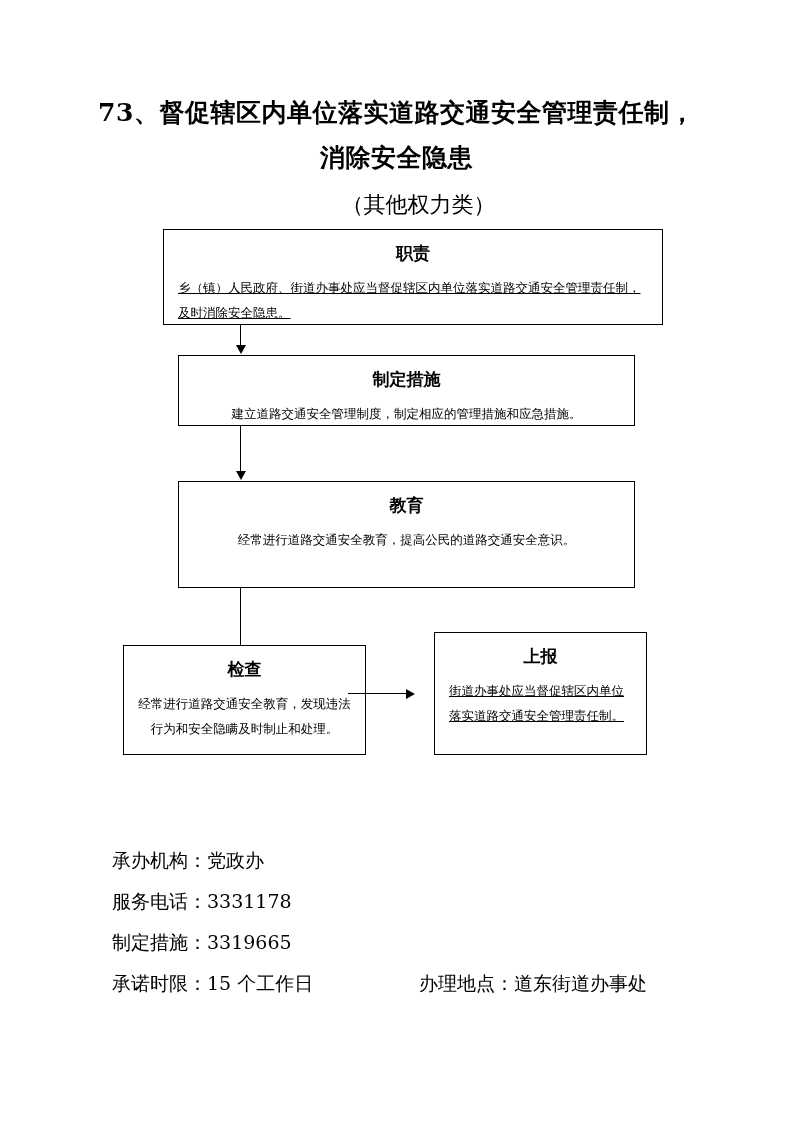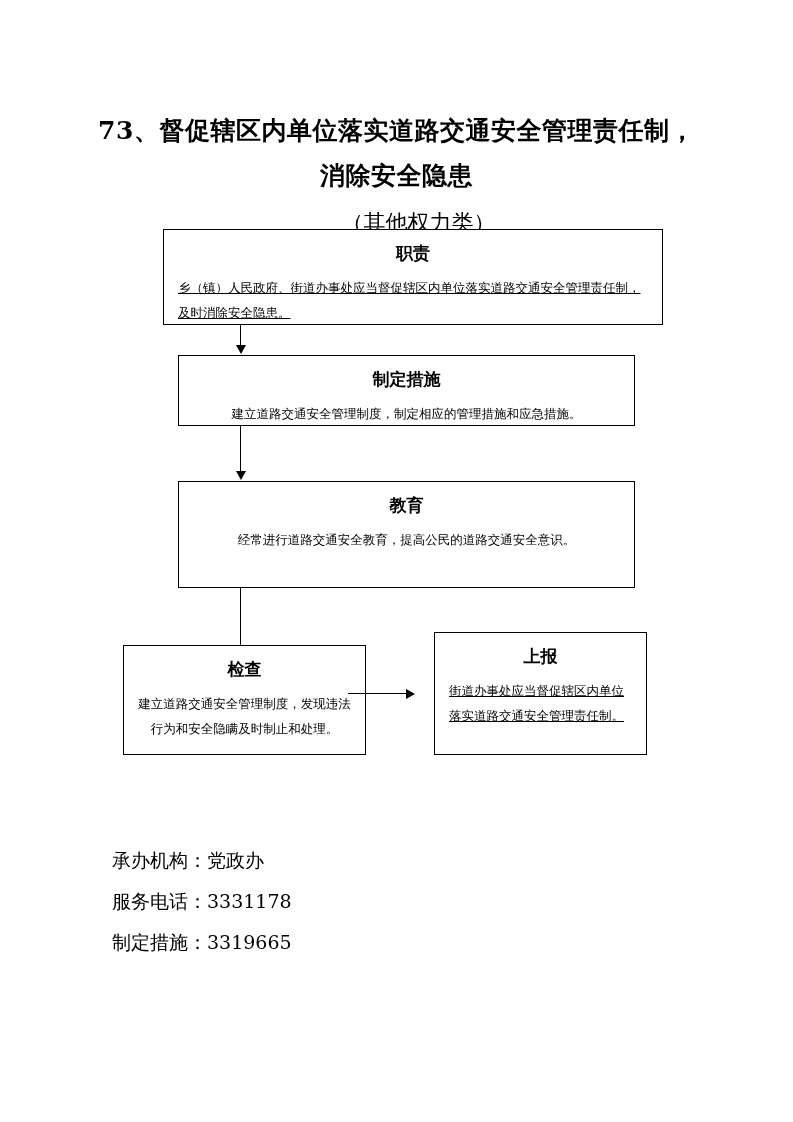--- a/index.html
+++ b/index.html
@@ -18,21 +18,21 @@
   .page {
     position: relative;
     width: 793px;
     height: 1122px;
   }
 
   
   .title-block {
     position: absolute;
     left: 0;
-    top: 108px;
+    top: 90px;
     width: 793px;
     text-align: center;
   }
   .title-line {
     font-family: "DejaVu Serif", "Liberation Serif", serif;
     font-weight: bold;
     font-size: 25px;
     line-height: 45px;
     letter-spacing: 0.5px;
   }
@@ -177,21 +177,21 @@
 
     <div class="box" id="box-education">
       <div class="box-head">教育</div>
       <div class="box-body">经常进行道路交通安全教育，提高公民的道路交通安全意识。</div>
     </div>
 
     <div class="arrow-v" id="arr3-line"></div>
 
     <div class="box" id="box-inspect">
       <div class="box-head">检查</div>
-      <div class="box-body center-wrap">建立道路交通安全管理制度，发现违法行为和安全隐瞒及时制止和处理。</div>
+      <div class="box-body center-wrap">经常进行道路交通安全教育，发现违法行为和安全隐瞒及时制止和处理。</div>
     </div>
 
     <div class="arrow-h" id="arr4-line"></div>
     <div class="arrow-head-right" id="arr4-head"></div>
 
     <div class="box" id="box-report">
       <div class="box-head">上报</div>
       <div class="box-body left">街道办事处应当督促辖区内单位落实道路交通安全管理责任制。</div>
     </div>
 
@@ -200,15 +200,19 @@
   <div class="footer">
     <div class="footer-row">
       <span class="label">承办机构：</span><span class="value">党政办</span>
     </div>
     <div class="footer-row">
       <span class="label">服务电话：</span><span class="value">3331178</span>
     </div>
     <div class="footer-row">
       <span class="label">制定措施：</span><span class="value">3319665</span>
     </div>
+    <div class="footer-row">
+      <span class="label">承诺时限：</span><span class="value">15 个工作日</span>
+      <span class="right-item"><span class="label">办理地点：</span><span class="value">道东街道办事处</span></span>
+    </div>
   </div>
 
 </div>
 
 </body></html>

